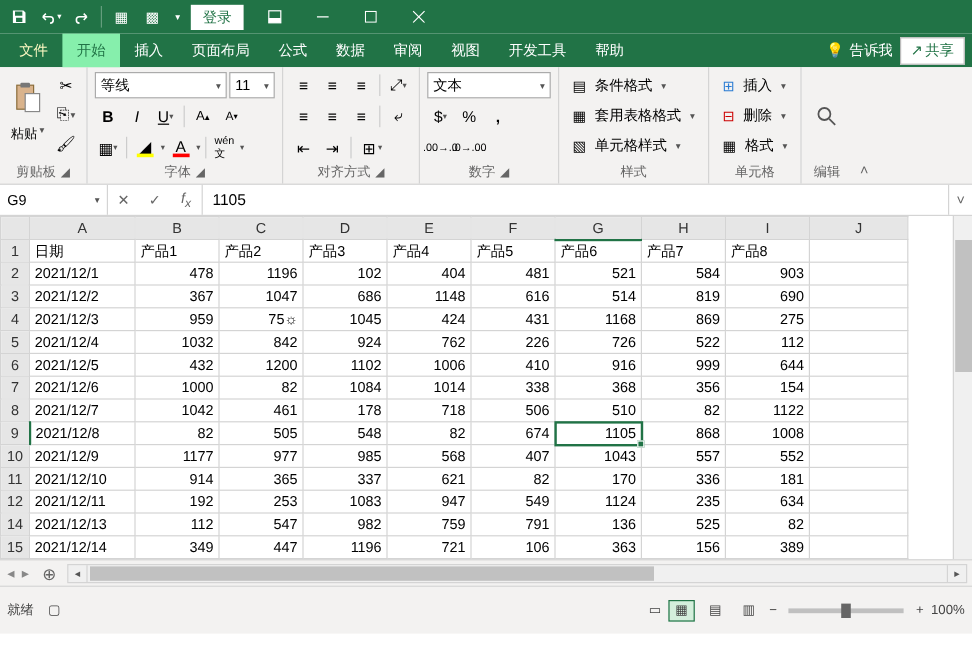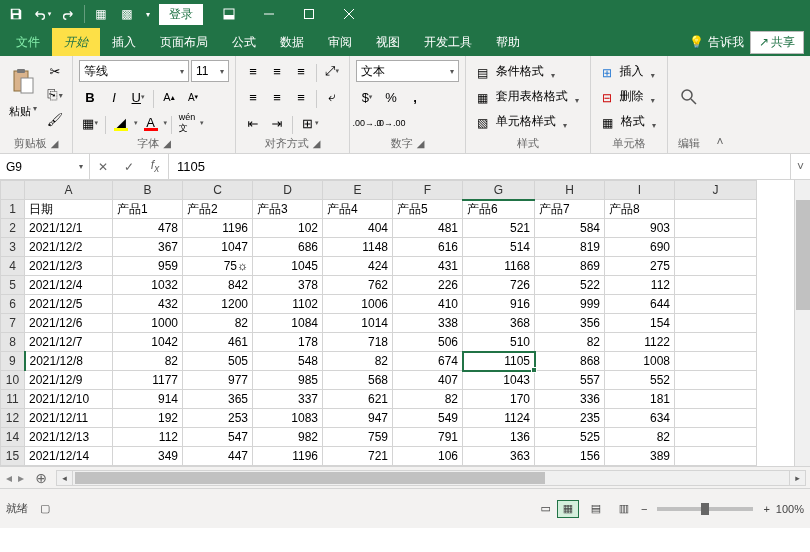--- a/index.html
+++ b/index.html
@@ -11,35 +11,35 @@
 .qat-btn { width: 24px; height: 24px; display: flex; align-items: center; justify-content: center; color: #fff; cursor: pointer; }
 .qat-sep { width:1px; height:18px; background: rgba(255,255,255,0.3); margin: 0 2px; align-self:center;}
 .title-center { flex: 1; text-align: center; font-size: 12px; }
 .win-controls { display: flex; }
 .win-btn { width: 40px; height: 28px; display: flex; align-items: center; justify-content: center; color: #fff; cursor: pointer; }
 .login-btn { background:#fff; color:#217346; padding:2px 10px; font-size:12px; margin-right:6px;}
 
 
 .tabs { background: #217346; display: flex; align-items: stretch; height: 28px; padding-left:4px;}
 .tab { padding: 0 12px; display: flex; align-items: center; color: #fff; cursor: pointer; font-size: 12px; }
-.tab.active { background: #fde047; color: #217346; font-style: italic; }
-.tab.file { color:#86efac;}
+.tab.active { background: #86efac; color: #217346; }
+.tab.file { color:#fef9c3;}
 .tabs-right { margin-left: auto; display:flex; align-items:center; padding-right:6px; gap:6px;}
 .tell-me { color:#fff; display:flex; align-items:center; gap:4px;}
 .share { background:#fff; color:#217346; padding:2px 8px; display:flex; align-items:center; gap:2px; border:1px solid #bbb;}
 
 
 .ribbon { background: #f3f2f1; border-bottom: 1px solid #d4d4d4; display: flex; height: 98px; }
 .group { border-right: 1px solid #d4d4d4; padding: 4px 6px 2px; display: flex; flex-direction: column; }
 .group-body { flex: 1; display: flex; gap: 4px; align-items:flex-start;}
 .group-label { text-align: center; font-size: 11px; color: #666; padding-top: 2px; display:flex; justify-content:center; align-items:center; gap:4px;}
 .launcher { font-size:10px; color:#666; cursor:pointer;}
 .rbtn { display: flex; align-items: center; justify-content: center; cursor: pointer; border: 1px solid transparent; }
 .vcol { display:flex; flex-direction:column; gap:2px;}
-.hrow { display:flex; gap:2px; align-items:flex-end;}
+.hrow { display:flex; gap:2px; align-items:center;}
 .font-combo { width:110px; height:22px; border:1px solid #ababab; background:#fff; font-size:12px; padding:0 4px; display:flex; align-items:center; justify-content:space-between;}
 .size-combo { width:38px; height:22px; border:1px solid #ababab; background:#fff; font-size:12px; padding:0 4px; display:flex; align-items:center; justify-content:space-between;}
 .dd-arrow { font-size:8px; color:#555;}
 .sm { width:22px; height:22px; font-size:13px;}
 .color-bar { width:14px; height:3px; display:block; margin-top:-2px;}
 
 
 .fbar { display: flex; height: 26px; border-bottom: 1px solid #d4d4d4; align-items: stretch; }
 .namebox { width: 90px; border-right: 1px solid #d4d4d4; display: flex; align-items: center; padding: 0 6px; justify-content: space-between; }
 .fx-btns { display: flex; align-items: center; border-right:1px solid #d4d4d4;}
@@ -414,21 +414,21 @@
           <td class="colG">1168</td>
           <td class="colH">869</td>
           <td class="colI">275</td>
           <td class="colJ"></td>
         </tr>
         <tr>
           <th class="rowhdr">5</th>
           <td class="txt colA">2021/12/4</td>
           <td class="colB">1032</td>
           <td class="colC">842</td>
-          <td class="colD">378</td>
+          <td class="colD">924</td>
           <td class="colE">762</td>
           <td class="colF">226</td>
           <td class="colG">726</td>
           <td class="colH">522</td>
           <td class="colI">112</td>
           <td class="colJ"></td>
         </tr>
         <tr>
           <th class="rowhdr">6</th>
           <td class="txt colA">2021/12/5</td>

